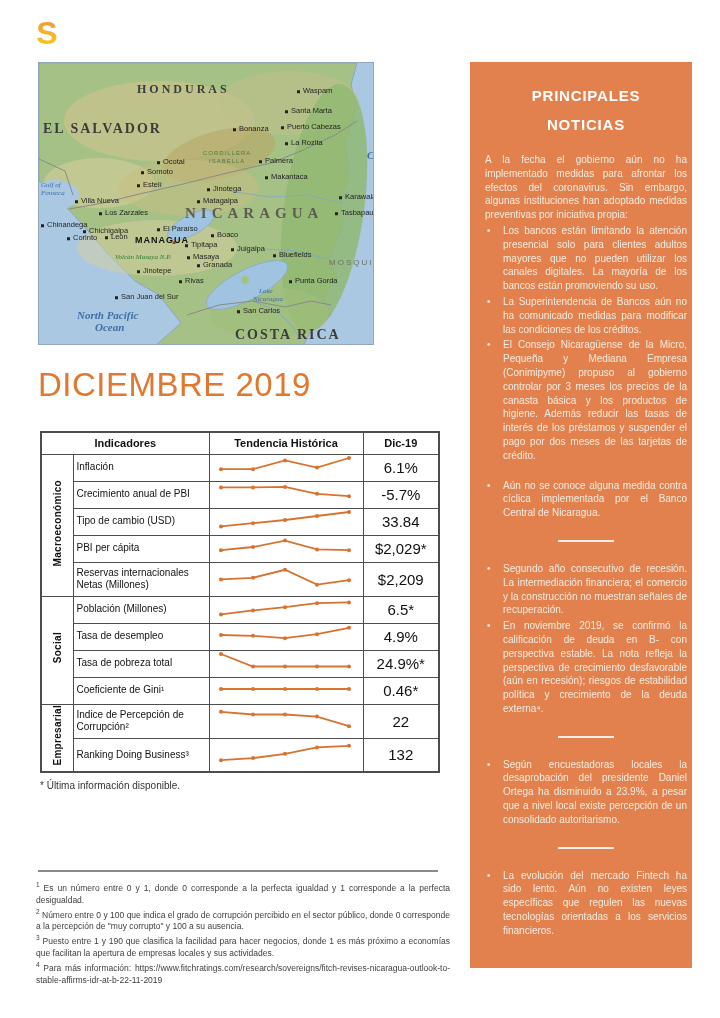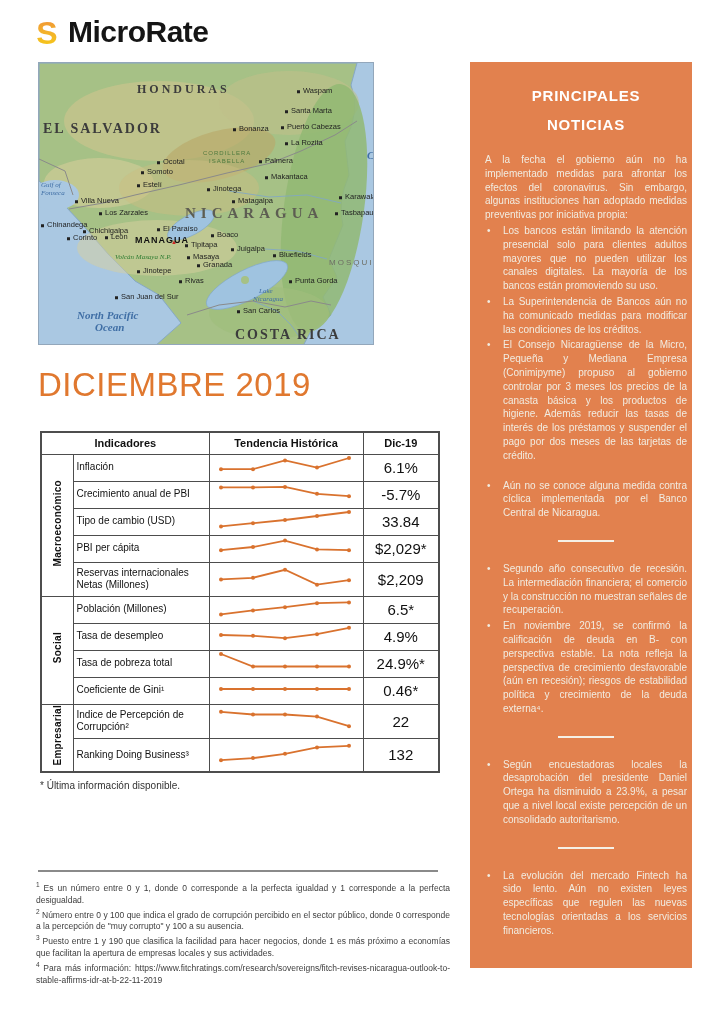--- a/index.html
+++ b/index.html
@@ -72,21 +72,20 @@
     <svg width="30" height="36" viewBox="0 0 30 36">
       <defs>
         <linearGradient id="sgrad" x1="0" y1="0" x2="0" y2="1">
           <stop offset="0" stop-color="#ef8a3c"></stop>
           <stop offset="0.45" stop-color="#f3b02c"></stop>
           <stop offset="1" stop-color="#f6cf12"></stop>
         </linearGradient>
       </defs>
       <text x="15" y="30" text-anchor="middle" font-family="Liberation Sans, sans-serif" font-size="32" font-weight="800" fill="url(#sgrad)">S</text>
     </svg>
-    <span class="brand">MicroRate</span>
   </div>
 
   <div class="map-box">
     <svg class="terrain" width="400" height="283" viewBox="0 0 400 283">
       <rect width="400" height="283" fill="#aac8e2"></rect>
       <path d="M0,0 H318 L312,22 Q322,48 306,78 L310,112 Q298,140 304,162 L290,196 L298,214 L284,234 L292,252 L272,268 L264,283 H116 L142,260 L120,232 L96,218 L70,192 L42,160 L14,130 L0,118 Z" fill="#a6c186" stroke="#86a8c5" stroke-width="1"></path>
       <ellipse cx="120" cy="58" rx="95" ry="40" fill="#cdc48d" opacity="0.65"></ellipse>
       <ellipse cx="250" cy="40" rx="70" ry="32" fill="#bfc08a" opacity="0.6"></ellipse>
       <ellipse cx="60" cy="120" rx="55" ry="25" fill="#d6cd9a" opacity="0.6"></ellipse>
       <ellipse cx="180" cy="92" rx="58" ry="24" fill="#b8a96a" opacity="0.65" transform="rotate(-15 180 92)"></ellipse>
@@ -127,21 +126,21 @@
         <span class="ml city" style="left: 258px; top: 28px;"><i class="dot"></i>Waspam</span>
         <span class="ml city" style="left: 246px; top: 48px;"><i class="dot"></i>Santa Marta</span>
         <span class="ml city" style="left: 242px; top: 64px;"><i class="dot"></i>Puerto Cabezas</span>
         <span class="ml city" style="left: 194px; top: 66px;"><i class="dot"></i>Bonanza</span>
         <span class="ml city" style="left: 246px; top: 80px;"><i class="dot"></i>La Rozita</span>
         <span class="ml city" style="left: 220px; top: 98px;"><i class="dot"></i>Palmera</span>
         <span class="ml city" style="left: 118px; top: 99px;"><i class="dot"></i>Ocotal</span>
         <span class="ml city" style="left: 102px; top: 109px;"><i class="dot"></i>Somoto</span>
         <span class="ml city" style="left: 98px; top: 122px;"><i class="dot"></i>Estelí</span>
         <span class="ml city" style="left: 168px; top: 126px;"><i class="dot"></i>Jinotega</span>
-        <span class="ml city" style="left: 158px; top: 138px; margin-left: 35px;"><i class="dot"></i>Matagalpa</span>
+        <span class="ml city" style="left: 158px; top: 138px;"><i class="dot"></i>Matagalpa</span>
         <span class="ml city" style="left: 226px; top: 114px;"><i class="dot"></i>Makantaca</span>
         <span class="ml city" style="left: 300px; top: 134px;"><i class="dot"></i>Karawala</span>
         <span class="ml city" style="left: 296px; top: 150px;"><i class="dot"></i>Tasbapauni</span>
         <span class="ml city" style="left: 36px; top: 138px;"><i class="dot"></i>Villa Nueva</span>
         <span class="ml city" style="left: 60px; top: 150px;"><i class="dot"></i>Los Zarzales</span>
         <span class="ml city" style="left: 2px; top: 162px;"><i class="dot"></i>Chinandega</span>
         <span class="ml city" style="left: 44px; top: 168px;"><i class="dot"></i>Chichigalpa</span>
         <span class="ml city" style="left: 28px; top: 175px;"><i class="dot"></i>Corinto</span>
         <span class="ml city" style="left: 66px; top: 174px;"><i class="dot"></i>León</span>
         <span class="ml city" style="left: 118px; top: 166px;"><i class="dot"></i>El Paraíso</span>

